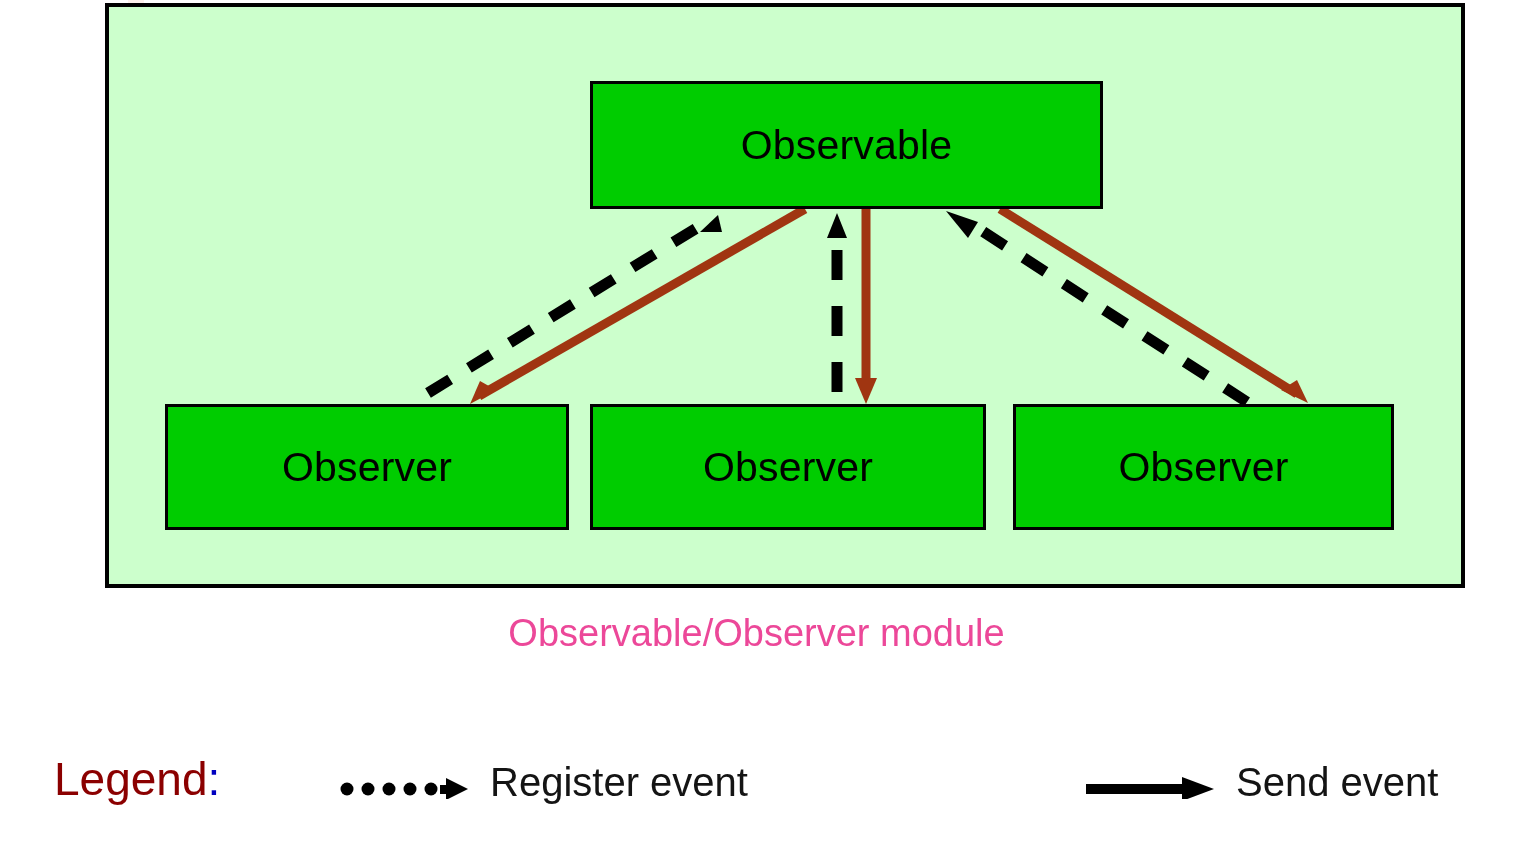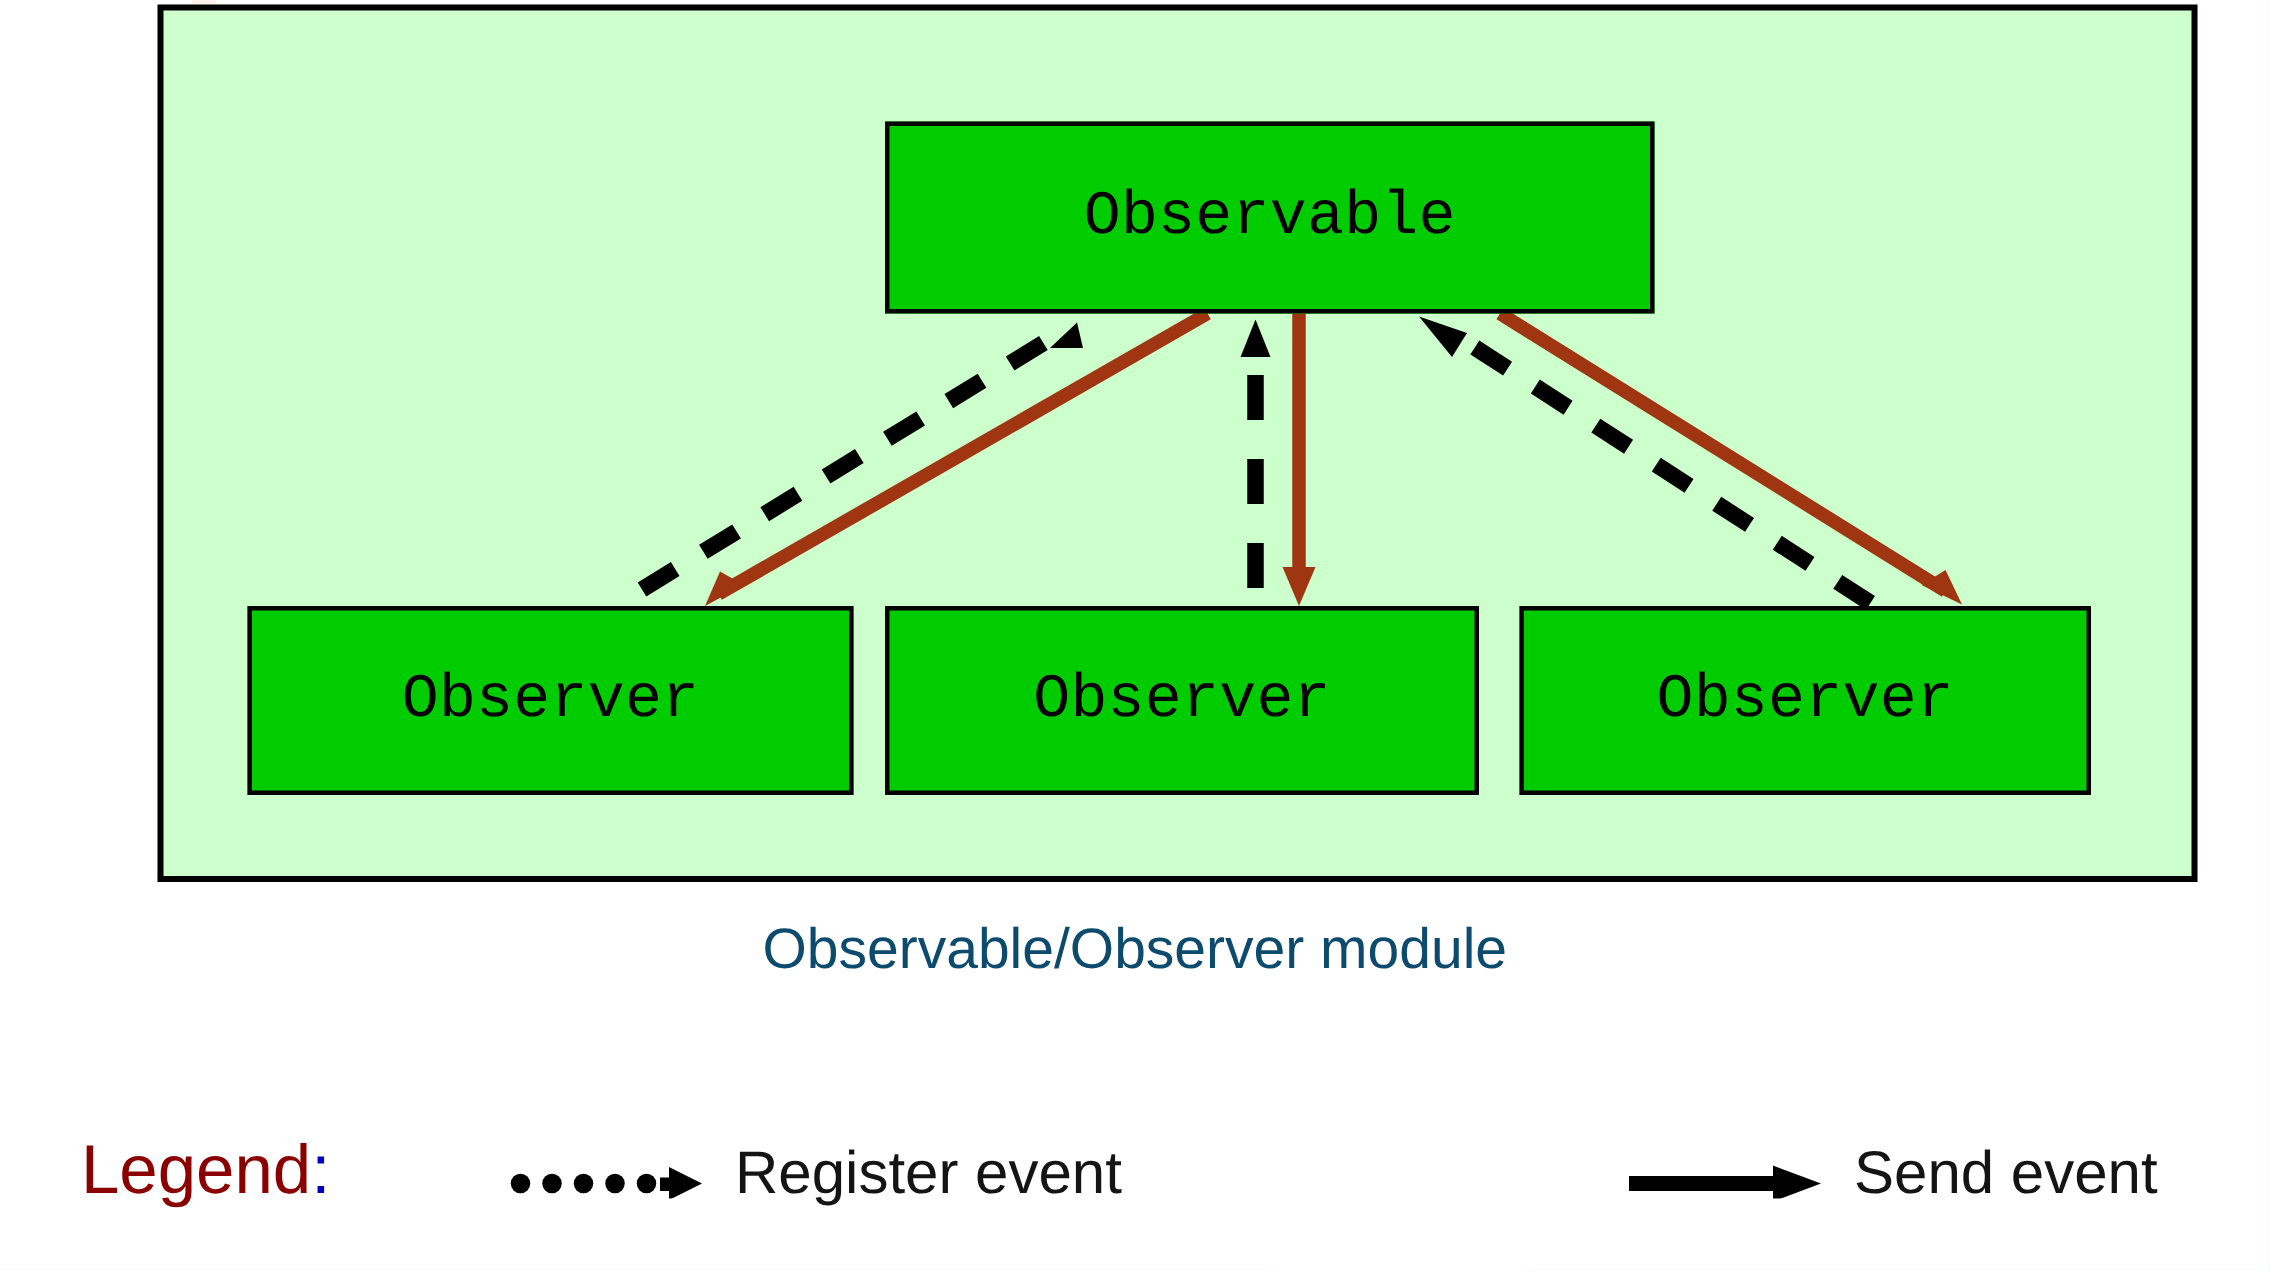--- a/index.html
+++ b/index.html
@@ -38,21 +38,21 @@
   .node-box {
     position: absolute;
     background: #00cc00;
     border: 3px solid #000000;
     box-sizing: border-box;
     display: flex;
     align-items: center;
     justify-content: center;
   }
   .node-label {
-    font-family: Liberation Mono, monospace;
+    font-family: Liberation Sans, sans-serif;
     font-size: 41px;
     color: #000000;
     line-height: 1;
     letter-spacing: 0.2px;
     white-space: nowrap;
   }
 
   #box-observable { left: 590px; top: 81px;  width: 513px; height: 128px; }
   #box-observer-1 { left: 165px; top: 404px; width: 404px; height: 126px; }
   #box-observer-2 { left: 590px; top: 404px; width: 396px; height: 126px; }
@@ -69,21 +69,21 @@
 
   
   .caption {
     position: absolute;
     left: 0;
     top: 612px;
     width: 1513px;
     text-align: center;
     font-family: "Liberation Sans", sans-serif;
     font-size: 38px;
-    color: #0c4a6e;
+    color: #ec4899;
     white-space: nowrap;
   }
 
   
   .legend-row {
     position: absolute;
     left: 0;
     top: 752px;
     width: 1513px;
     height: 72px;

